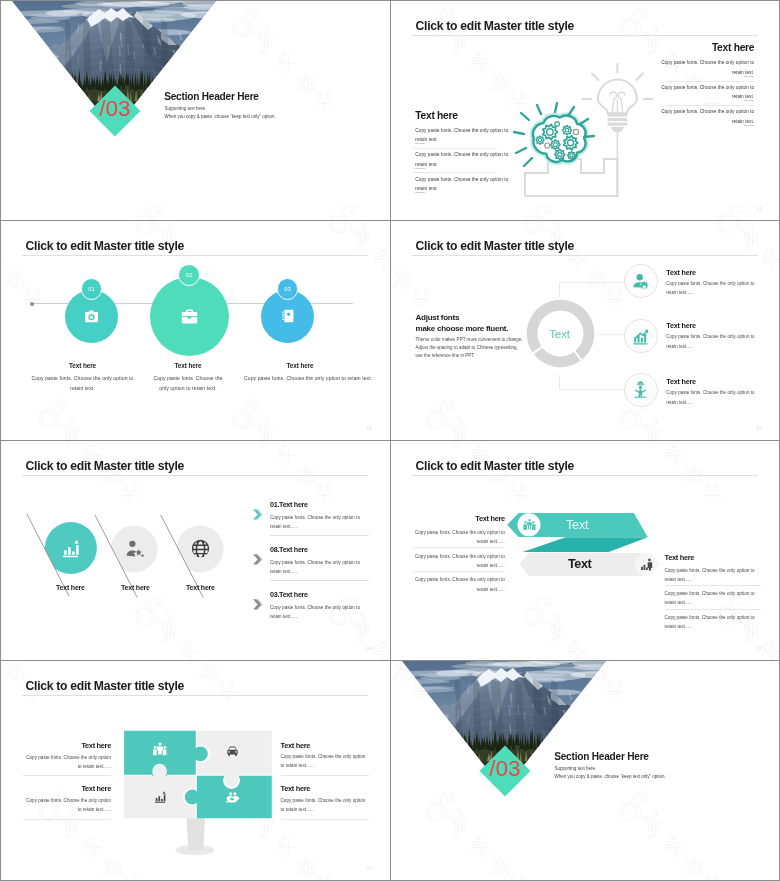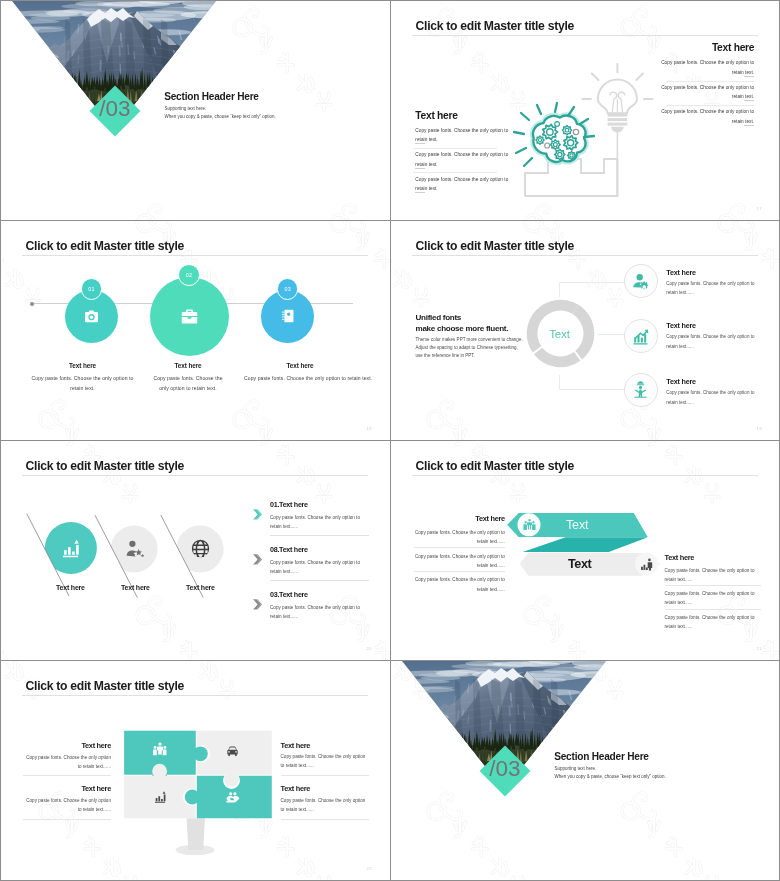--- a/index.html
+++ b/index.html
@@ -19,21 +19,21 @@
 
 .mtitle{position:absolute;left:24.6px;top:17.6px;font-size:12.2px;font-weight:bold;color:#1b1b1b;
         letter-spacing:-0.3px;white-space:nowrap}
 .trule{position:absolute;left:21px;top:33.5px;width:346px;height:1px;background:#e0e0e0}
 .pnum{position:absolute;right:18px;bottom:9px;font-size:4.3px;color:#cfcfcf;letter-spacing:.3px}
 
 
 .sh-img{position:absolute;left:0;top:0;width:230px;height:135px}
 .sh-dia{position:absolute;left:95.6px;top:91.6px;width:36px;height:36px;background:#4fdcbb;transform:rotate(45deg)}
 .sh-num{position:absolute;left:88px;top:82px;width:52px;height:52px;display:flex;align-items:center;
-        justify-content:center;font-size:22.5px;color:#737373;letter-spacing:0}
+        justify-content:center;font-size:22.5px;color:#ef4444;letter-spacing:0}
 .sh-head{position:absolute;left:163.2px;top:89.6px;font-size:10.1px;font-weight:bold;color:#1c1c1c;
          letter-spacing:-0.22px;white-space:nowrap}
 .sh-s1{position:absolute;left:163.5px;top:104.6px;font-size:4.5px;color:#3f3f3f;white-space:nowrap}
 .sh-s2{position:absolute;left:163.5px;top:113.4px;font-size:4.5px;color:#3f3f3f;white-space:nowrap}
 
 
 .c3-line{position:absolute;left:31px;top:82px;width:321px;height:1px;background:#cfcfcf}
 .c3-dot{position:absolute;left:29px;top:80.5px;width:4px;height:4px;border-radius:50%;background:#8d8d8d}
 .c3-big{position:absolute;border-radius:50%}
 .c3-sm{position:absolute;border-radius:50%;border:1px solid #fff;box-sizing:border-box;
@@ -512,21 +512,21 @@
           <path d="M6.6 2.8h12.1c.8 0 1.5.7 1.5 1.5v15.4c0 .8-.7 1.5-1.5 1.5H6.6zm6.4 4.1a2.5 2.5 0 1 0 0 5 2.5 2.5 0 0 0 0-5zm-4.2 9.6c0-2.3 1.9-3.5 4.2-3.5s4.2 1.2 4.2 3.5zM3.4 5.2h2.1v2H3.4zm0 3.6h2.1v2H3.4zm0 3.6h2.1v2H3.4zm0 3.6h2.1v2H3.4z"></path>
         </svg></span>
     <div class="c3-h" style="left:243.0px;top:141.0px;width:112.0px">Text here</div>
     <div class="c3-b" style="left:243.0px;top:151.5px;width:112.0px;white-space:nowrap">Copy paste fonts. Choose the only option to retain text.</div>
     <div class="pnum">18</div>
   </div>
 
   <div class="slide s4">
     <div class="mtitle">Click to edit Master title style</div>
     <div class="trule"></div>
-    <div class="d4-l1" style="left:24.5px;top:92.2px">Unified fonts</div>
+    <div class="d4-l1" style="left:24.5px;top:92.2px">Adjust fonts</div>
     <div class="d4-l1" style="left:24.5px;top:103.0px">make choose more fluent.</div>
     <div class="d4-b" style="left:24.5px;top:114.0px;white-space:nowrap">Theme color makes PPT more convenient to change.</div>
     <div class="d4-b" style="left:24.5px;top:122.2px;white-space:nowrap">Adjust the spacing to adapt to Chinese typesetting,</div>
     <div class="d4-b" style="left:24.5px;top:130.4px;white-space:nowrap">use the reference line in PPT.</div>
     <div class="d4-conn" style="left:168.2px;top:60.5px;width:65px;height:14px;border-top-width:1px;border-left-width:1px"></div>
     <div class="d4-conn" style="left:207.0px;top:112.6px;width:26px;height:0;border-top-width:1px"></div>
     <div class="d4-conn" style="left:168.2px;top:153.5px;width:65px;height:14.5px;border-bottom-width:1px;border-left-width:1px"></div>
     <span class="d4-ring" style="left:133.5px;top:77.2px"><svg viewBox="0 0 71 71" width="71" height="71">
           <path d="M53.41 6.84 A33.8 33.8 0 0 1 57.23 61.39 L50.28 53.12 A23.0 23.0 0 0 0 47.69 15.99 Z" fill="#d6d6d6"></path>
           <path d="M55.37 62.84 A33.8 33.8 0 0 1 8.87 56.31 L17.38 49.66 A23.0 23.0 0 0 0 49.02 54.11 Z" fill="#d6d6d6"></path>

